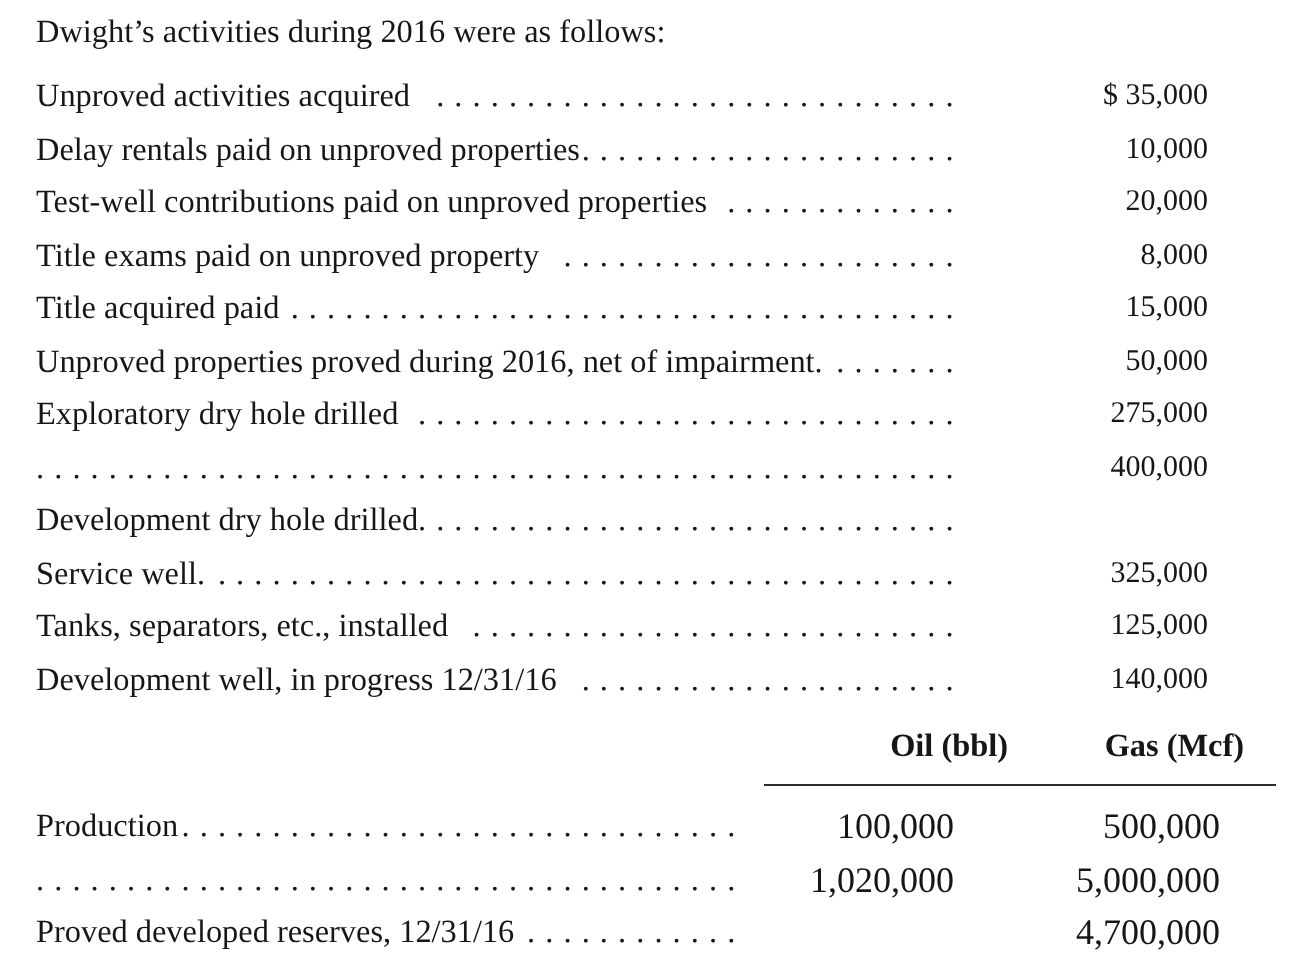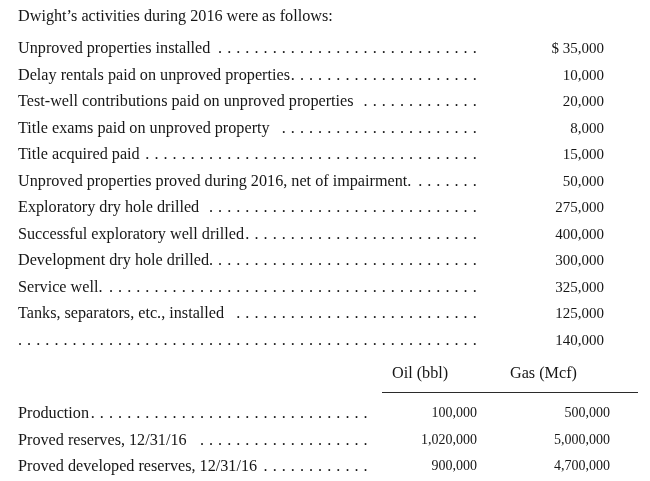--- a/index.html
+++ b/index.html
@@ -89,22 +89,22 @@
   }
   .res-head {
     position: relative;
     height: 26px;
   }
   .res-head-cell {
     position: absolute;
     top: 0;
     font-size: 16.2px;
     line-height: 26px;
-    font-weight: normal;
-    text-align: left;
+    font-weight: bold;
+    text-align: right;
     white-space: nowrap;
   }
   .res-head-oil  { left: 374px; width: 112px; }  
   .res-head-gas  { left: 492px; width: 112px; }  
 
   .res-rule {
     position: absolute;
     left: 364px;      
     top: 32px;
     width: 256px;     
@@ -144,36 +144,36 @@
   .res-leader .dots {
     display: inline-block;
     white-space: nowrap;
     font-size: 16.2px;
   }
   .res-val {
     position: absolute;
     top: 0;
     text-align: right;
     white-space: nowrap;
-    font-size: 14px;
+    font-size: 18px;
   }
   .res-val-oil { left: 340px; width: 119px; }   
   .res-val-gas { left: 470px; width: 122px; }   
 </style>
 </head>
 <body>
 
 <div class="page">
 
   <div class="intro">Dwight’s activities during 2016 were as follows:</div>
 
   <div class="activity-list">
       <div class="activity-row">
         <div class="act-leader"><span class="dots">. . . . . . . . . . . . . . . . . . . . . . . . . . . . . . . . . . . . . . . . . . . . . . . . . . . . . .</span></div>
-        <span class="act-label" style="background: rgb(255, 255, 255); padding-right: 7px;">Unproved properties installed</span>
+        <span class="act-label" style="background: rgb(255, 255, 255); padding-right: 7px;">Unproved activities acquired</span>
         <span class="act-amount">$ 35,000</span>
       </div>
       <div class="activity-row">
         <div class="act-leader"><span class="dots">. . . . . . . . . . . . . . . . . . . . . . . . . . . . . . . . . . . . . . . . . . . . . . . . . . . . . .</span></div>
         <span class="act-label" style="background: rgb(255, 255, 255); padding-right: 1px;">Delay rentals paid on unproved properties</span>
         <span class="act-amount">10,000</span>
       </div>
       <div class="activity-row">
         <div class="act-leader"><span class="dots">. . . . . . . . . . . . . . . . . . . . . . . . . . . . . . . . . . . . . . . . . . . . . . . . . . . . . .</span></div>
         <span class="act-label" style="background: rgb(255, 255, 255); padding-right: 7px;">Test-well contributions paid on unproved properties</span>
@@ -194,65 +194,62 @@
         <span class="act-label" style="background: rgb(255, 255, 255); padding-right: 7px;">Unproved properties proved during 2016, net of impairment.</span>
         <span class="act-amount">50,000</span>
       </div>
       <div class="activity-row">
         <div class="act-leader"><span class="dots">. . . . . . . . . . . . . . . . . . . . . . . . . . . . . . . . . . . . . . . . . . . . . . . . . . . . . .</span></div>
         <span class="act-label" style="background: rgb(255, 255, 255); padding-right: 7px;">Exploratory dry hole drilled</span>
         <span class="act-amount">275,000</span>
       </div>
       <div class="activity-row">
         <div class="act-leader"><span class="dots">. . . . . . . . . . . . . . . . . . . . . . . . . . . . . . . . . . . . . . . . . . . . . . . . . . . . . .</span></div>
-        <span class="act-label" style="background: rgb(255, 255, 255); padding-right: 1px;">Successful exploratory well drilled</span>
         <span class="act-amount">400,000</span>
       </div>
       <div class="activity-row">
         <div class="act-leader"><span class="dots">. . . . . . . . . . . . . . . . . . . . . . . . . . . . . . . . . . . . . . . . . . . . . . . . . . . . . .</span></div>
         <span class="act-label" style="background: rgb(255, 255, 255); padding-right: 1px;">Development dry hole drilled</span>
-        <span class="act-amount">300,000</span>
       </div>
       <div class="activity-row">
         <div class="act-leader"><span class="dots">. . . . . . . . . . . . . . . . . . . . . . . . . . . . . . . . . . . . . . . . . . . . . . . . . . . . . .</span></div>
         <span class="act-label" style="background: rgb(255, 255, 255); padding-right: 7px;">Service well.</span>
         <span class="act-amount">325,000</span>
       </div>
       <div class="activity-row">
         <div class="act-leader"><span class="dots">. . . . . . . . . . . . . . . . . . . . . . . . . . . . . . . . . . . . . . . . . . . . . . . . . . . . . .</span></div>
         <span class="act-label" style="background: rgb(255, 255, 255); padding-right: 7px; text-align: center;">Tanks, separators, etc., installed</span>
         <span class="act-amount">125,000</span>
       </div>
       <div class="activity-row">
         <div class="act-leader"><span class="dots">. . . . . . . . . . . . . . . . . . . . . . . . . . . . . . . . . . . . . . . . . . . . . . . . . . . . . .</span></div>
+        <span class="act-label" style="background: rgb(255, 255, 255); padding-right: 7px;">Development well, in progress 12/31/16</span>
         <span class="act-amount">140,000</span>
       </div>
     </div>
 
   <div class="reserves">
     <div class="res-head">
       <div class="res-head-cell res-head-oil">Oil (bbl)</div>
       <div class="res-head-cell res-head-gas">Gas (Mcf)</div>
     </div>
     <div class="res-rule"></div>
     <div class="res-body">
         <div class="res-row">
           <div class="res-leader"><span class="dots">. . . . . . . . . . . . . . . . . . . . . . . . . . . . . . . . . . . . . . . . . . . . . . . . . . . . . .</span></div>
           <span class="res-label" style="background: rgb(255, 255, 255); padding-right: 1px;">Production</span>
           <span class="res-val res-val-oil">100,000</span>
           <span class="res-val res-val-gas">500,000</span>
         </div>
         <div class="res-row">
           <div class="res-leader"><span class="dots">. . . . . . . . . . . . . . . . . . . . . . . . . . . . . . . . . . . . . . . . . . . . . . . . . . . . . .</span></div>
-          <span class="res-label" style="background: rgb(255, 255, 255); padding-right: 7px;">Proved reserves, 12/31/16</span>
           <span class="res-val res-val-oil">1,020,000</span>
           <span class="res-val res-val-gas">5,000,000</span>
         </div>
         <div class="res-row">
           <div class="res-leader"><span class="dots">. . . . . . . . . . . . . . . . . . . . . . . . . . . . . . . . . . . . . . . . . . . . . . . . . . . . . .</span></div>
           <span class="res-label" style="background: rgb(255, 255, 255); padding-right: 7px;">Proved developed reserves, 12/31/16</span>
-          <span class="res-val res-val-oil">900,000</span>
           <span class="res-val res-val-gas">4,700,000</span>
         </div>
       </div>
   </div>
 
 </div>
 
 </body></html>

